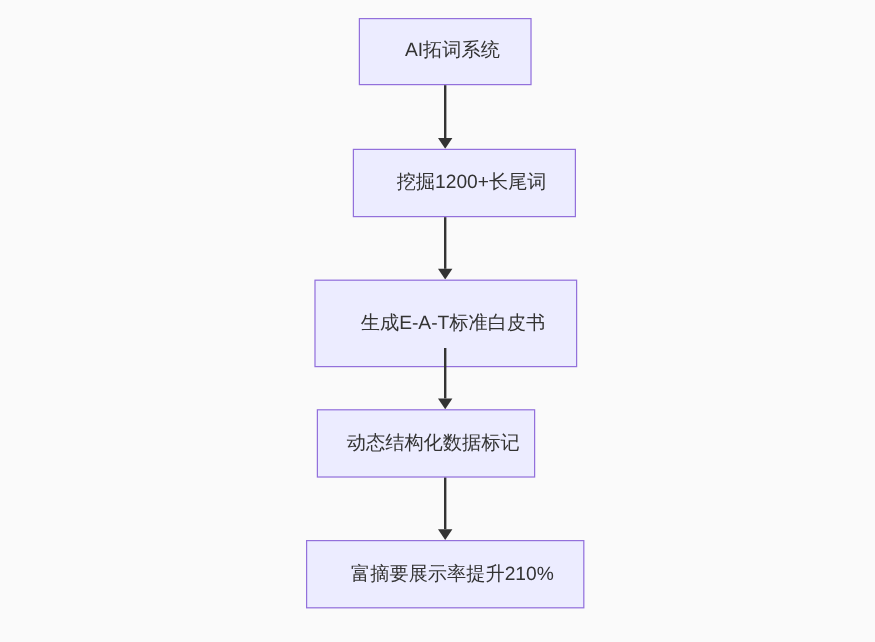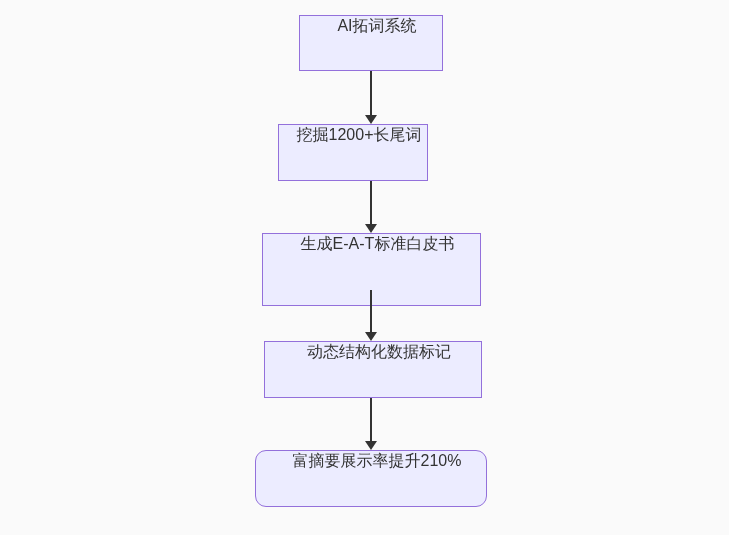--- a/index.html
+++ b/index.html
@@ -23,31 +23,31 @@
     overflow: hidden;
   }
   .node {
     position: absolute;
     box-sizing: border-box;
     background: var(--node-fill);
     border: 1px solid var(--node-border);
     color: var(--text);
     font-size: 16px;
     display: flex;
-    align-items: flex-start;
+    align-items: center;
     justify-content: center;
     text-align: center;
     line-height: 1.2;
     padding-left: 12px;
   }
   .n1 { left: 299px; top: 15px;  width: 144px; height: 56px; }
-  .n2 { left: 278px; top: 124px; width: 150px; height: 57px; }
+  .n2 { left: 294px; top: 124px; width: 186px; height: 57px; }
   .n3 { left: 262px; top: 233px; width: 219px; height: 73px; }
-  .n4 { left: 264px; top: 341px; width: 218px; height: 57px; }
-  .n5 { left: 255px; top: 450px; width: 232px; height: 57px; border-radius: 11px; }
+  .n4 { left: 264px; top: 341px; width: 182px; height: 57px; }
+  .n5 { left: 255px; top: 450px; width: 232px; height: 57px; }
   .arrow {
     position: absolute;
     left: 365px;
     width: 12px;
     display: flex;
     flex-direction: column;
     align-items: center;
   }
   .a1 { top: 71px;  height: 53px; }
   .a2 { top: 181px; height: 52px; }

